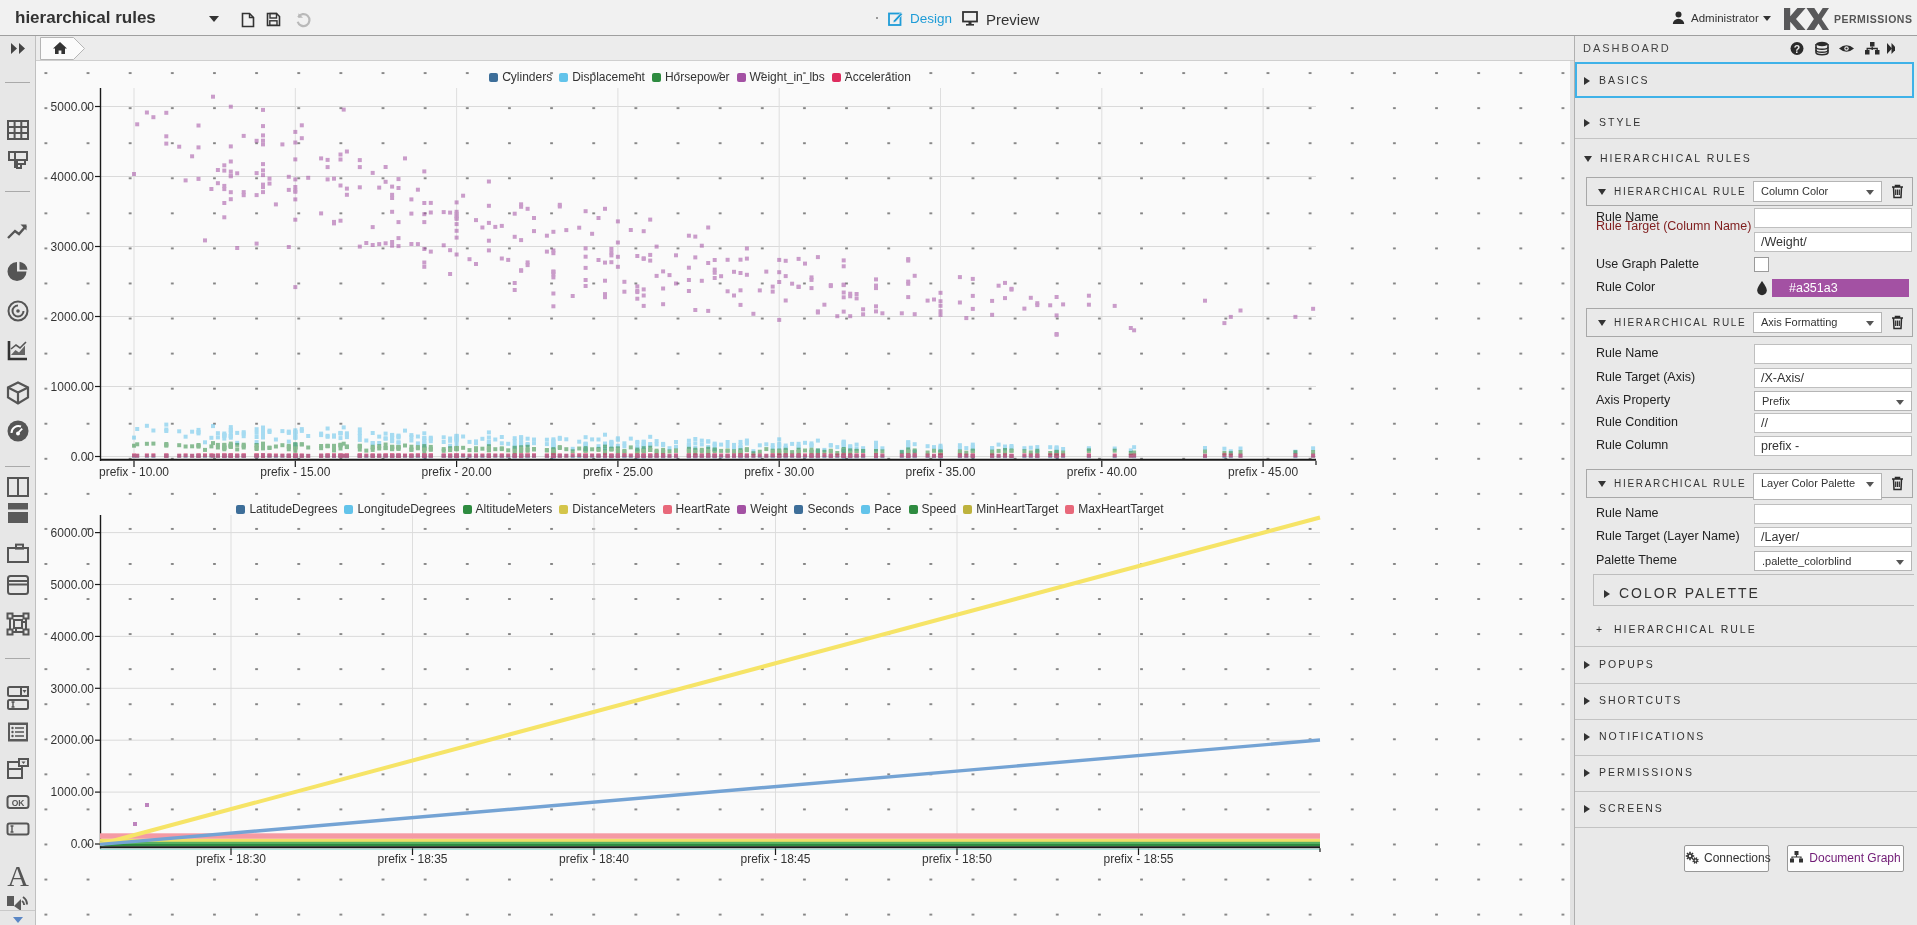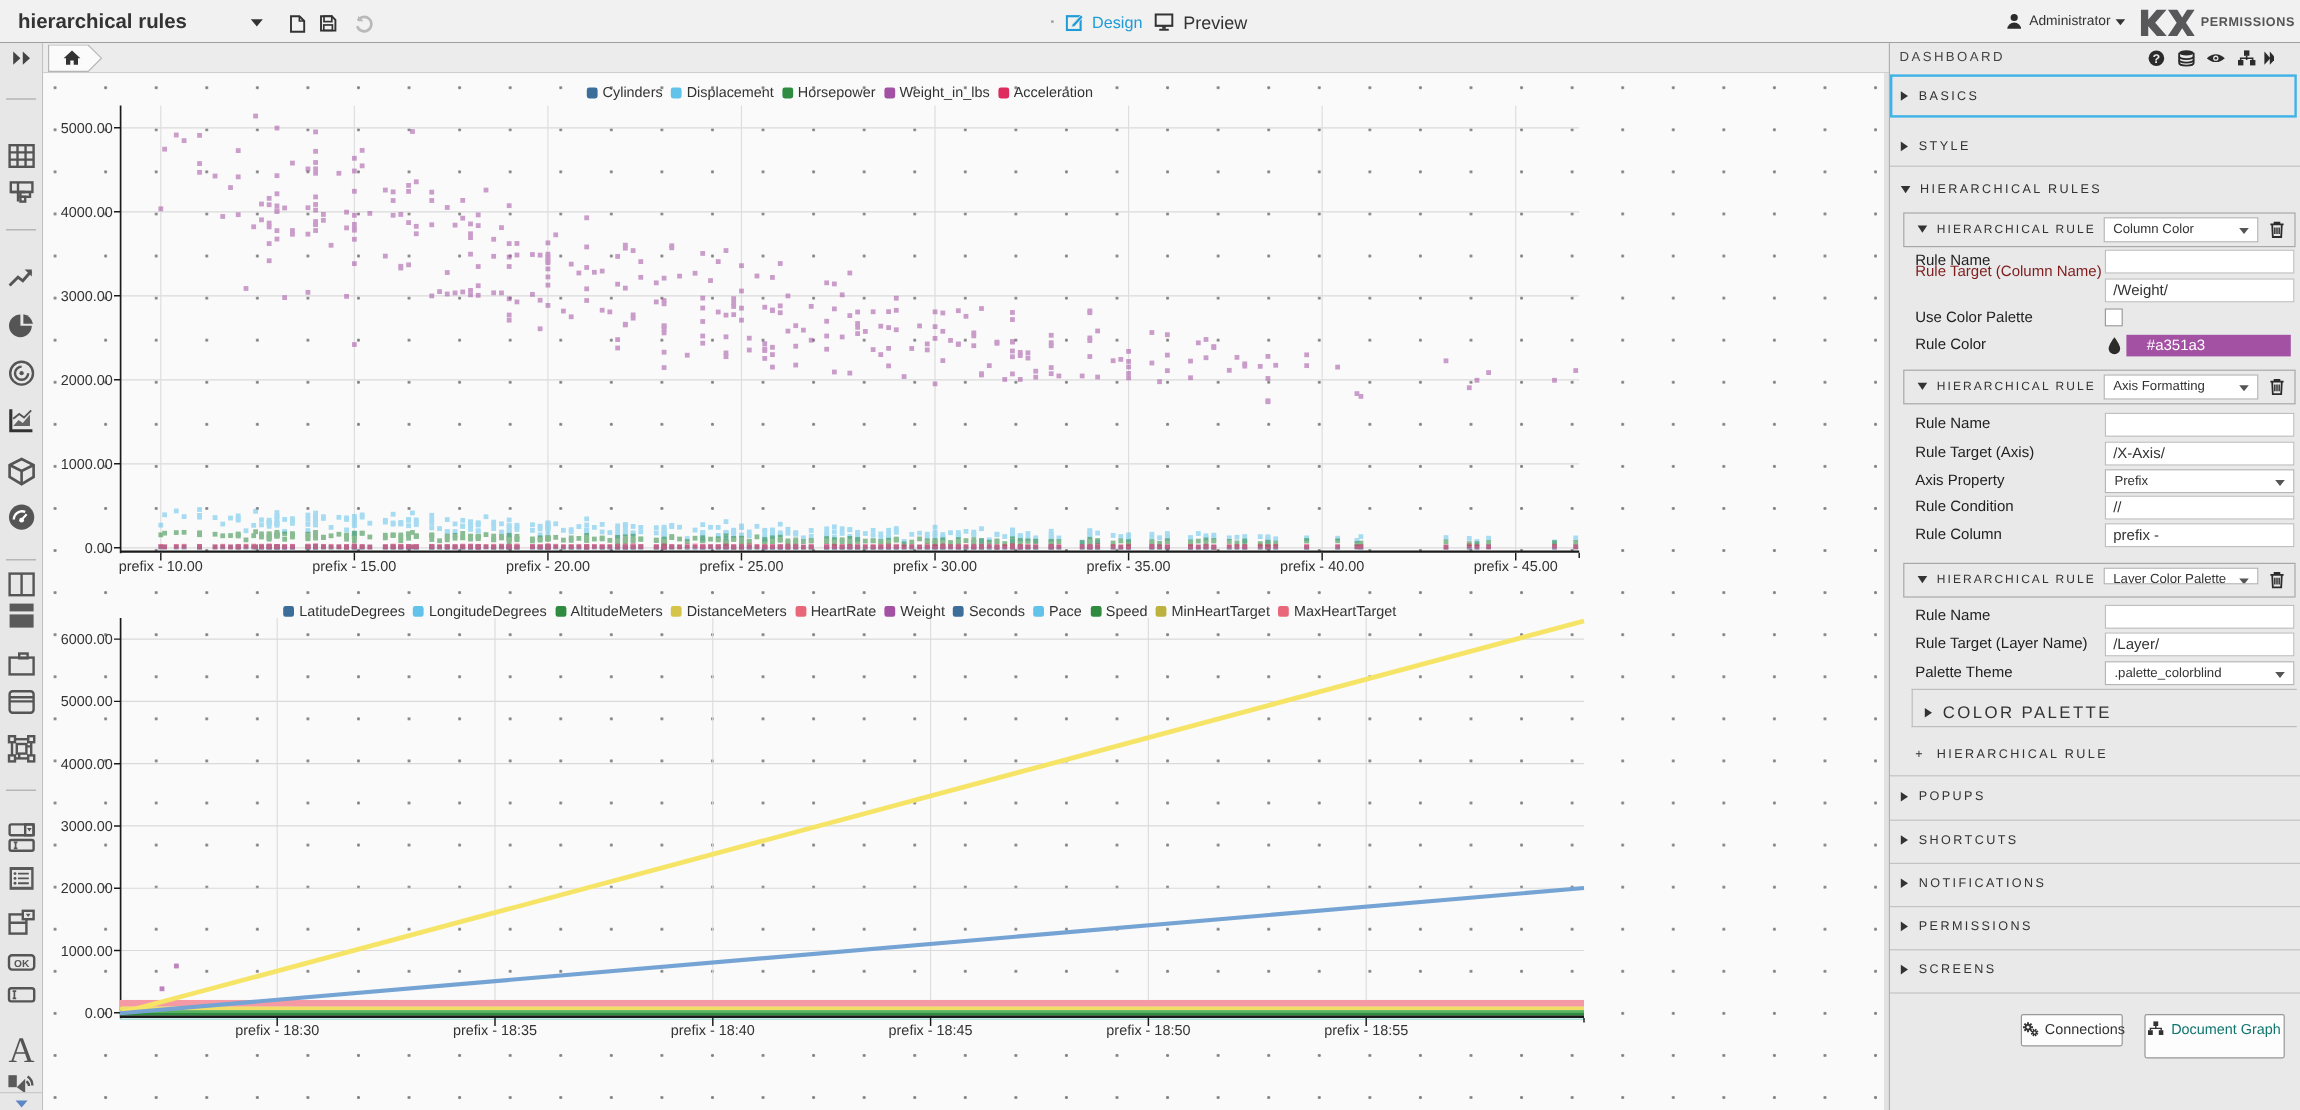--- a/index.html
+++ b/index.html
@@ -2131,21 +2131,21 @@
 <div class="abs" style="left:1598px;top:186px;font-size:10px;letter-spacing:1.7px;color:#333;white-space:nowrap"><span class="tri-d"></span>HIERARCHICAL RULE</div>
 <div class="sel" style="left:1753px;top:181px;width:129px;height:21px">Column Color<span class="car"></span></div>
 <div class="abs" style="left:1891px;top:184px;"><svg width="13" height="15" viewBox="0 0 13 15">
       <path d="M1 3 h11 M4.5 3 V1.5 h4 V3 M2.5 3 l0.5 10.5 h7 L10.5 3" fill="none" stroke="#2b2b2b" stroke-width="1.5"></path>
       <path d="M4.7 5.5 v5.5 M6.5 5.5 v5.5 M8.3 5.5 v5.5" stroke="#2b2b2b" stroke-width="1.2"></path>
     </svg></div>
 <div class="abs" style="left:1596px;top:210px;font-size:12.5px;color:#222;white-space:nowrap">Rule Name</div>
 <div class="inp" style="top:208px"></div>
 <div class="abs" style="left:1596px;top:219px;font-size:12.5px;color:#7f1d1d;white-space:nowrap">Rule Target (Column Name)</div>
 <div class="inp" style="top:231.5px">/Weight/</div>
-<div class="abs" style="left:1596px;top:256.5px;font-size:12.5px;color:#222;white-space:nowrap">Use Color Palette</div>
+<div class="abs" style="left:1596px;top:256.5px;font-size:12.5px;color:#222;white-space:nowrap">Use Graph Palette</div>
 <div class="abs" style="left:1754px;top:256.5px;width:15px;height:15px;background:#fff;border:1px solid #9a9a9a"></div>
 <div class="abs" style="left:1596px;top:280px;font-size:12.5px;color:#222;white-space:nowrap">Rule Color</div>
 <div class="abs" style="left:1756px;top:280px;"><svg width="12" height="16" viewBox="0 0 12 16">
       <path d="M6 1 C6 1 1.2 7.2 1.2 10.4 a4.8 4.8 0 0 0 9.6 0 C10.8 7.2 6 1 6 1 z" fill="#2b2b2b"></path>
     </svg></div>
 <div class="abs" style="left:1772px;top:279px;width:137px;height:18px;background:#a351a3;color:#fff;font-size:12.5px;line-height:18px;padding-left:17px">#a351a3</div>
 <div class="abs" style="left:1586px;top:308px;width:327px;height:29px;border:1px solid #a8a8a8"></div>
 <div class="abs" style="left:1598px;top:317px;font-size:10px;letter-spacing:1.7px;color:#333;white-space:nowrap"><span class="tri-d"></span>HIERARCHICAL RULE</div>
 <div class="sel" style="left:1753px;top:312px;width:129px;height:21px">Axis Formatting<span class="car"></span></div>
 <div class="abs" style="left:1891px;top:315px;"><svg width="13" height="15" viewBox="0 0 13 15">
@@ -2157,21 +2157,21 @@
 <div class="abs" style="left:1596px;top:369.5px;font-size:12.5px;color:#222;white-space:nowrap">Rule Target (Axis)</div>
 <div class="inp" style="top:367.5px">/X-Axis/</div>
 <div class="abs" style="left:1596px;top:392.5px;font-size:12.5px;color:#222;white-space:nowrap">Axis Property</div>
 <div class="sel" style="left:1754px;top:390.5px;width:158px;height:20px">Prefix<span class="car"></span></div>
 <div class="abs" style="left:1596px;top:415px;font-size:12.5px;color:#222;white-space:nowrap">Rule Condition</div>
 <div class="inp" style="top:413px">//</div>
 <div class="abs" style="left:1596px;top:438px;font-size:12.5px;color:#222;white-space:nowrap">Rule Column</div>
 <div class="inp" style="top:436px">prefix - </div>
 <div class="abs" style="left:1586px;top:469px;width:327px;height:29px;border:1px solid #a8a8a8"></div>
 <div class="abs" style="left:1598px;top:478px;font-size:10px;letter-spacing:1.7px;color:#333;white-space:nowrap"><span class="tri-d"></span>HIERARCHICAL RULE</div>
-<div class="sel" style="left:1753px;top:473px;width:129px;height:14px">Layer Color Palette<span class="car"></span></div>
+<div class="sel" style="left:1753px;top:473px;width:129px;height:27px">Layer Color Palette<span class="car"></span></div>
 <div class="abs" style="left:1891px;top:476px;"><svg width="13" height="15" viewBox="0 0 13 15">
       <path d="M1 3 h11 M4.5 3 V1.5 h4 V3 M2.5 3 l0.5 10.5 h7 L10.5 3" fill="none" stroke="#2b2b2b" stroke-width="1.5"></path>
       <path d="M4.7 5.5 v5.5 M6.5 5.5 v5.5 M8.3 5.5 v5.5" stroke="#2b2b2b" stroke-width="1.2"></path>
     </svg></div>
 <div class="abs" style="left:1596px;top:505.5px;font-size:12.5px;color:#222;white-space:nowrap">Rule Name</div>
 <div class="inp" style="top:503.5px"></div>
 <div class="abs" style="left:1596px;top:529px;font-size:12.5px;color:#222;white-space:nowrap">Rule Target (Layer Name)</div>
 <div class="inp" style="top:527px">/Layer/</div>
 <div class="abs" style="left:1596px;top:552.5px;font-size:12.5px;color:#222;white-space:nowrap">Palette Theme</div>
 <div class="sel" style="left:1754px;top:550.5px;width:158px;height:20px">.palette_colorblind<span class="car"></span></div>
@@ -2210,19 +2210,19 @@
           <line x1="10.5" y1="9.5" x2="9.25" y2="12.45"></line>
           <line x1="10.5" y1="9.5" x2="7.53" y2="10.70"></line>
           <line x1="10.5" y1="9.5" x2="7.55" y2="8.25"></line>
           <line x1="10.5" y1="9.5" x2="9.30" y2="6.53"></line>
           <line x1="10.5" y1="9.5" x2="11.75" y2="6.55"></line>
           <line x1="10.5" y1="9.5" x2="13.47" y2="8.30"></line>
         </g>
         <circle cx="10.5" cy="9.5" r="0.9" fill="#f6f6f6"></circle>
       </g>
     </svg>Connections</div>
-<div class="abs" style="left:1787px;top:845px;width:117px;height:37px;background:#fdfdfd;border:1px solid #989898;border-radius:2px;font-size:12px;color:#0f766e;text-align:center;line-height:25px;white-space:nowrap"><svg width="13" height="12" viewBox="0 0 13 12" style="vertical-align:-1px;margin-right:6px">
+<div class="abs" style="left:1787px;top:845px;width:117px;height:27px;background:#fdfdfd;border:1px solid #989898;border-radius:2px;font-size:12px;color:#701a75;text-align:center;line-height:25px;white-space:nowrap"><svg width="13" height="12" viewBox="0 0 13 12" style="vertical-align:-1px;margin-right:6px">
       <g fill="#333">
         <rect x="4.5" y="0" width="4" height="4"></rect>
         <rect x="0" y="7.5" width="4" height="4"></rect>
         <rect x="9" y="7.5" width="4" height="4"></rect>
         <path d="M6.5 4 v2 M2 7.5 V6 h9 v1.5" fill="none" stroke="#333" stroke-width="1.2"></path>
       </g>
     </svg>Document Graph</div>
 </body></html>

